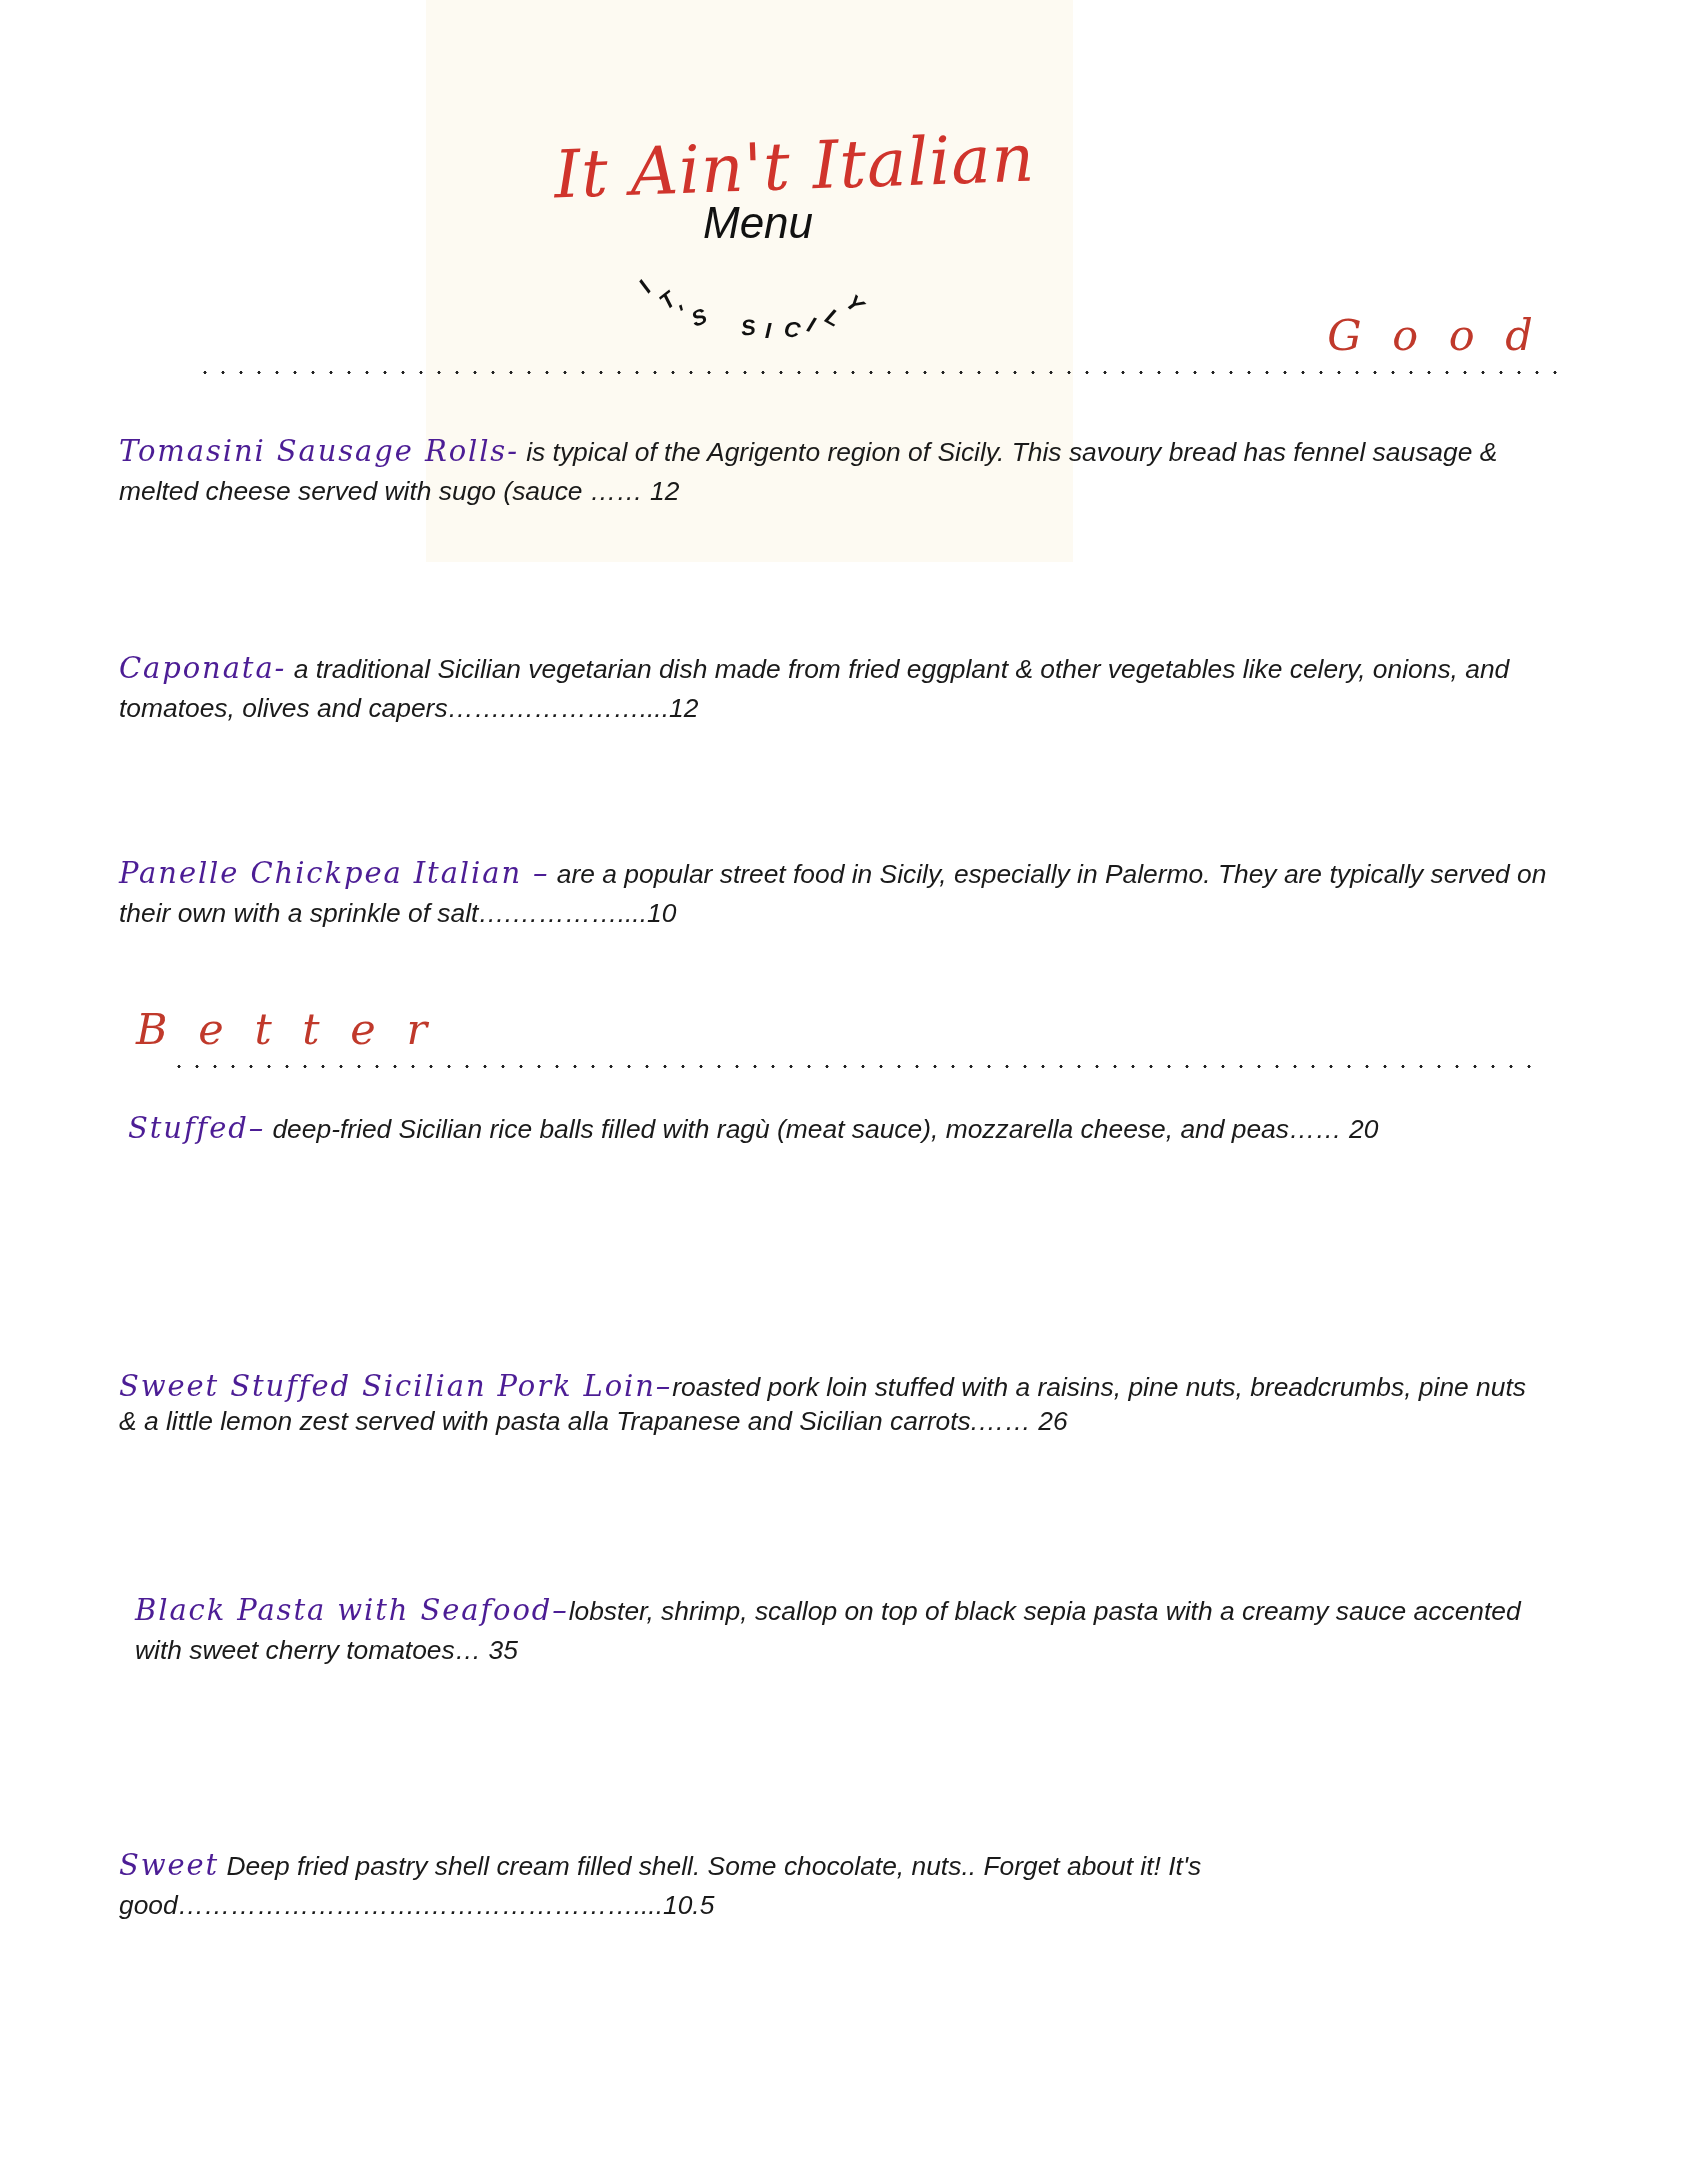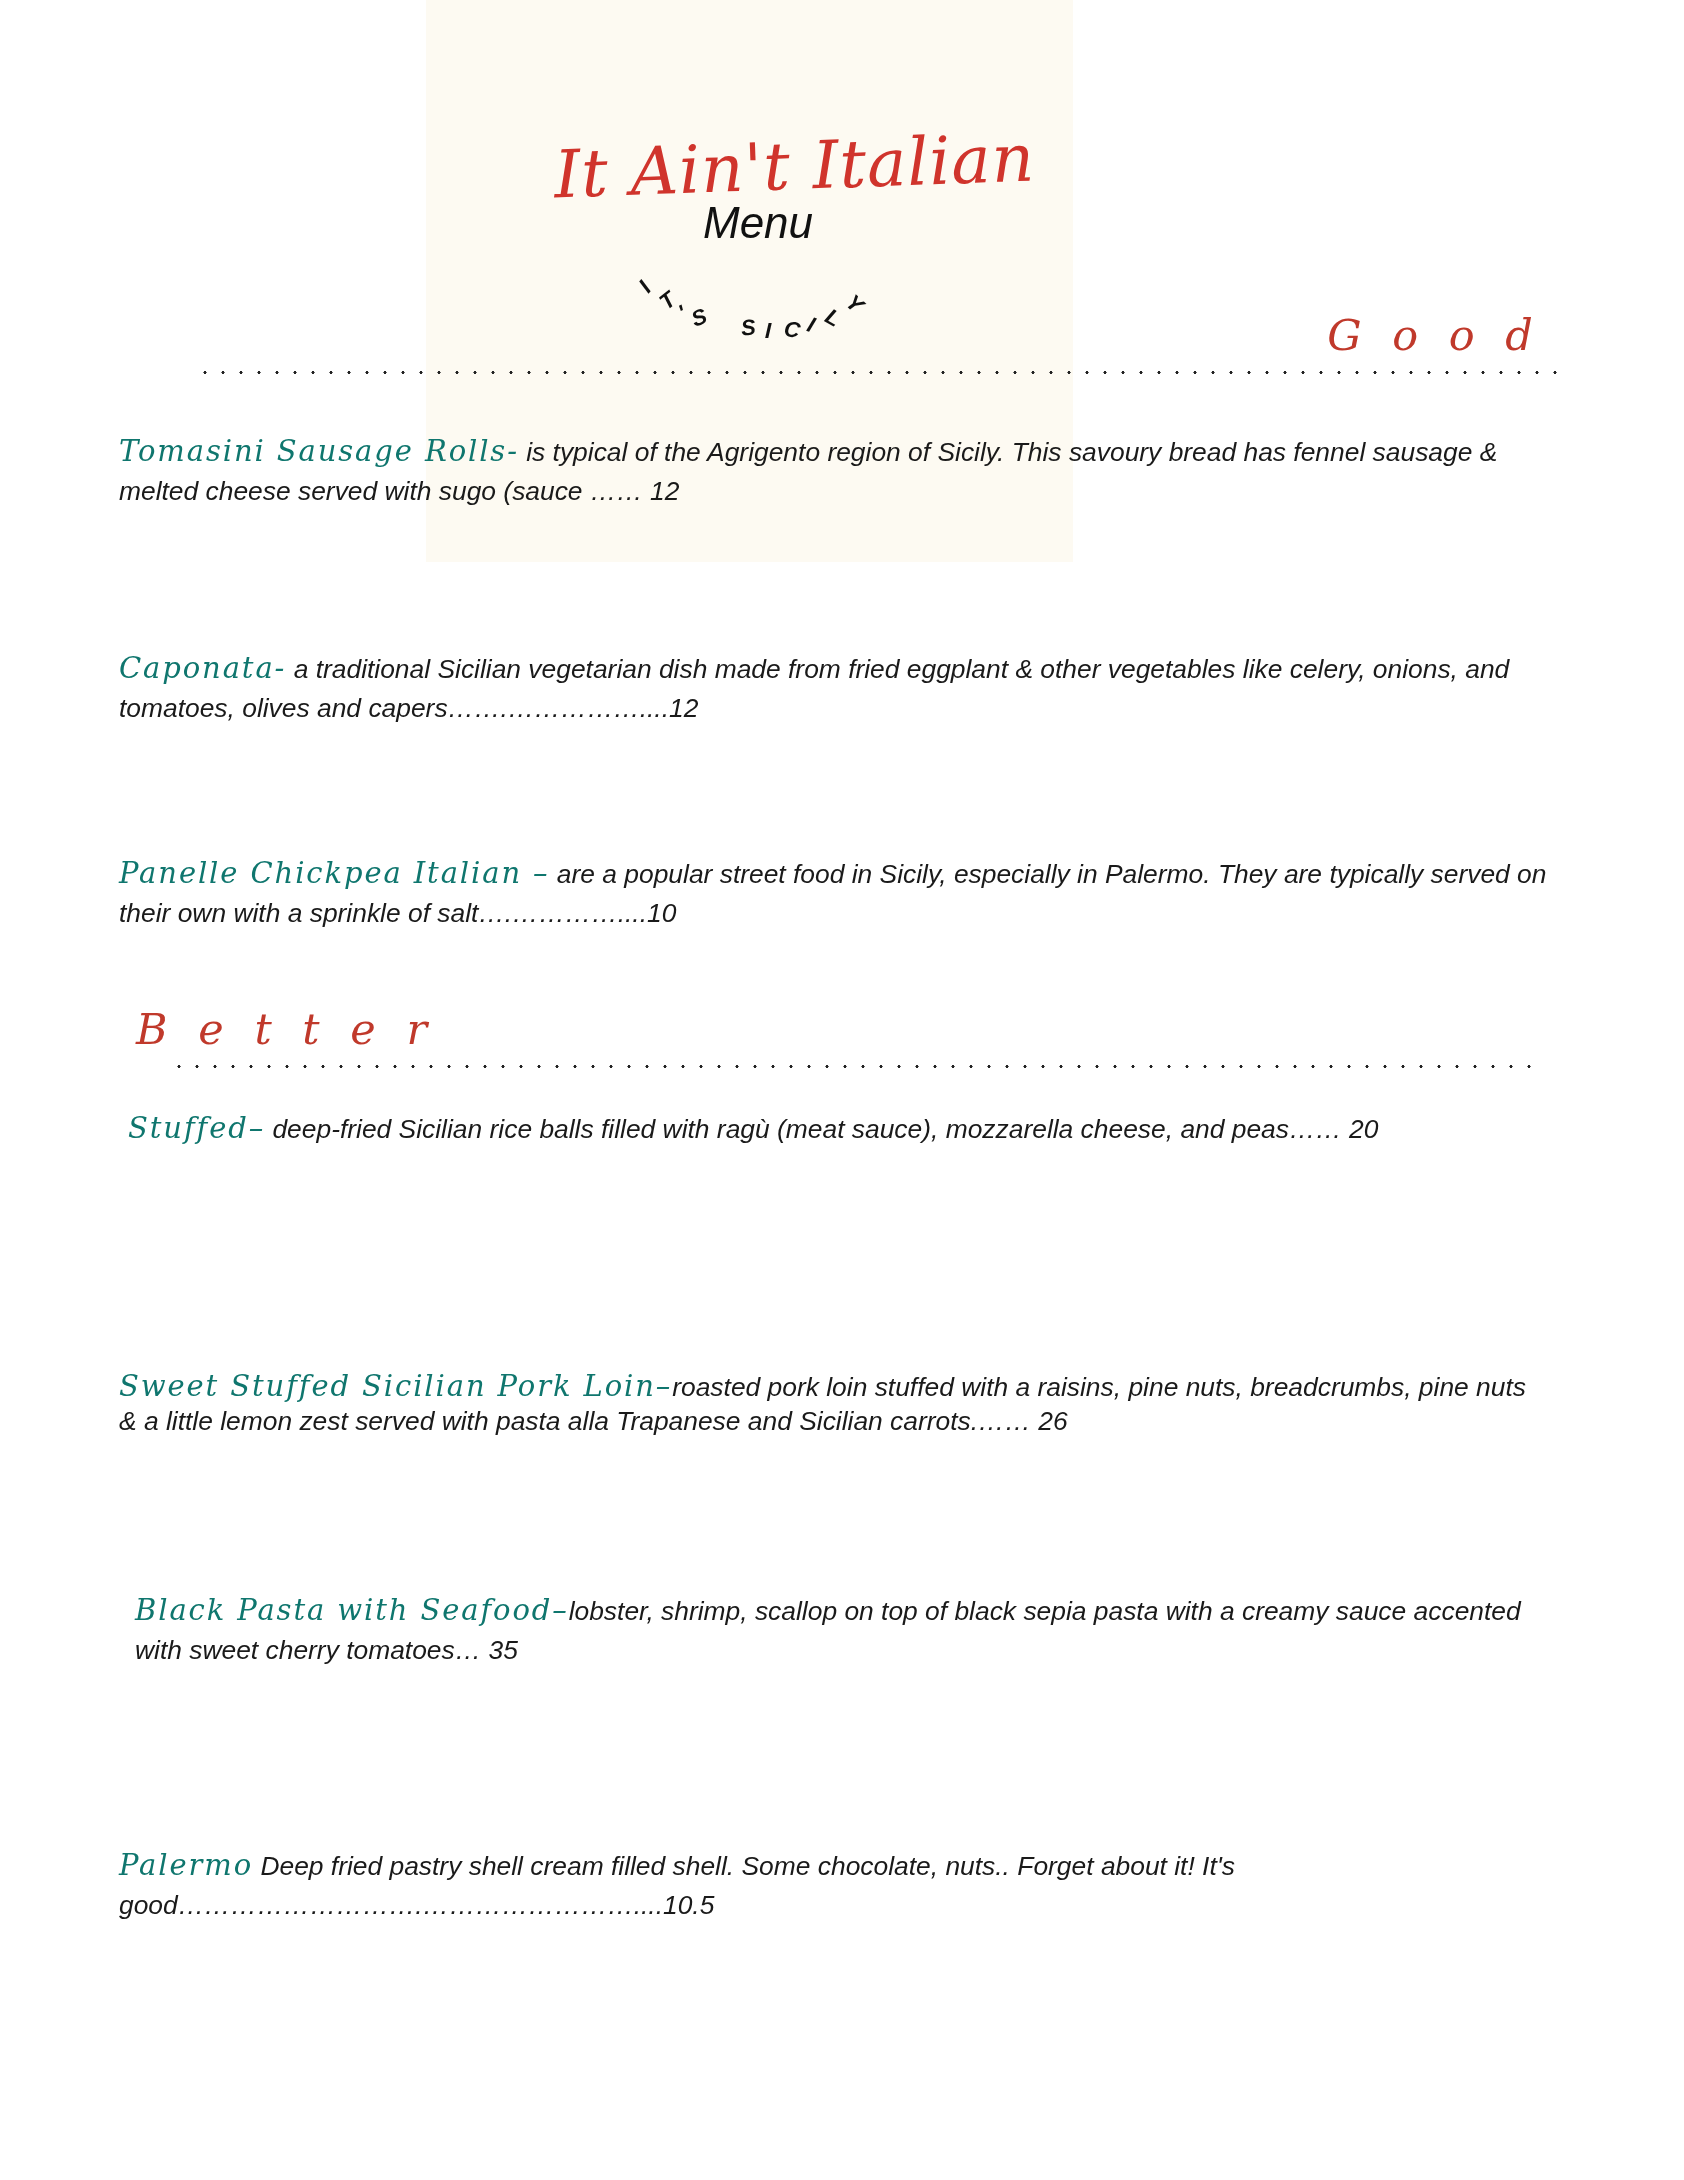--- a/index.html
+++ b/index.html
@@ -124,21 +124,21 @@
     font-family: "Liberation Sans", sans-serif;
     font-style: italic;
     font-size: 26.4px;
     line-height: 1.45;
     color: #1a1a1a;
   }
   .item-name {
     font-family: "DejaVu Serif", serif;
     font-style: italic;
     font-size: 29px;
-    color: #0f766e;
+    color: #4c1d95;
     letter-spacing: 1.9px;
   }
   .compact .item-text { line-height: 1.28; margin-top: 48px; }
 </style>
 </head>
 <body>
 
 <div class="paper-tint"></div>
 
 <div class="page">
@@ -206,18 +206,18 @@
 
   <div class="item" style="top: 1589px; left: 135px;">
     <div class="item-text">
       <span class="item-name">Black Pasta with Seafood–</span><span>lobster, shrimp, scallop on top of black sepia pasta with a creamy sauce accented with sweet cherry tomatoes… 35</span>
     </div>
   </div>
 
 
   <div class="item" style="top: 1844px;">
     <div class="item-text">
-      <span class="item-name">Palermo</span><span> Deep fried pastry shell cream filled shell. Some chocolate, nuts.. Forget about it! It's good……………………….……………………....10.5</span>
+      <span class="item-name">Sweet</span><span> Deep fried pastry shell cream filled shell. Some chocolate, nuts.. Forget about it! It's good……………………….……………………....10.5</span>
     </div>
   </div>
 
 </div>
 
 
 </body></html>

